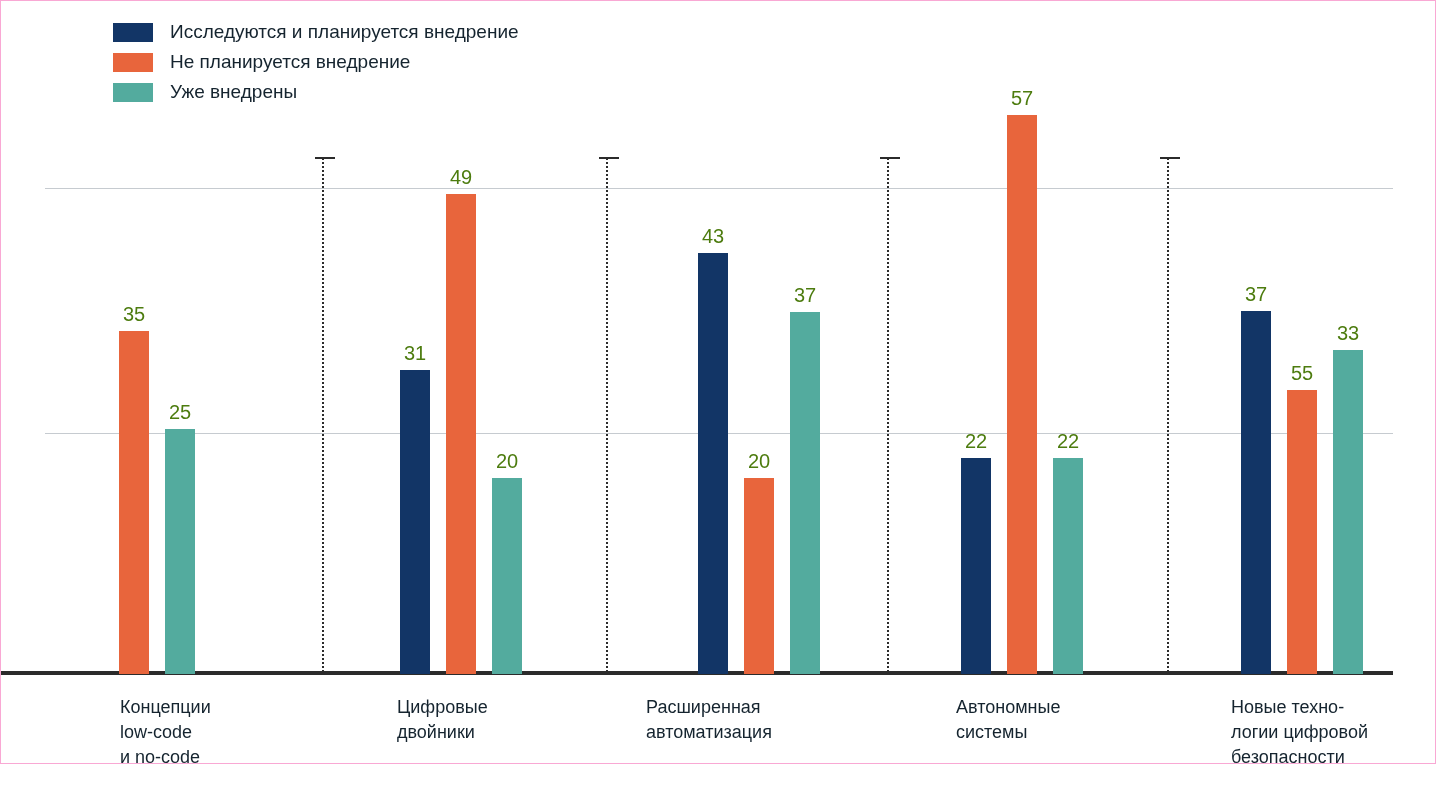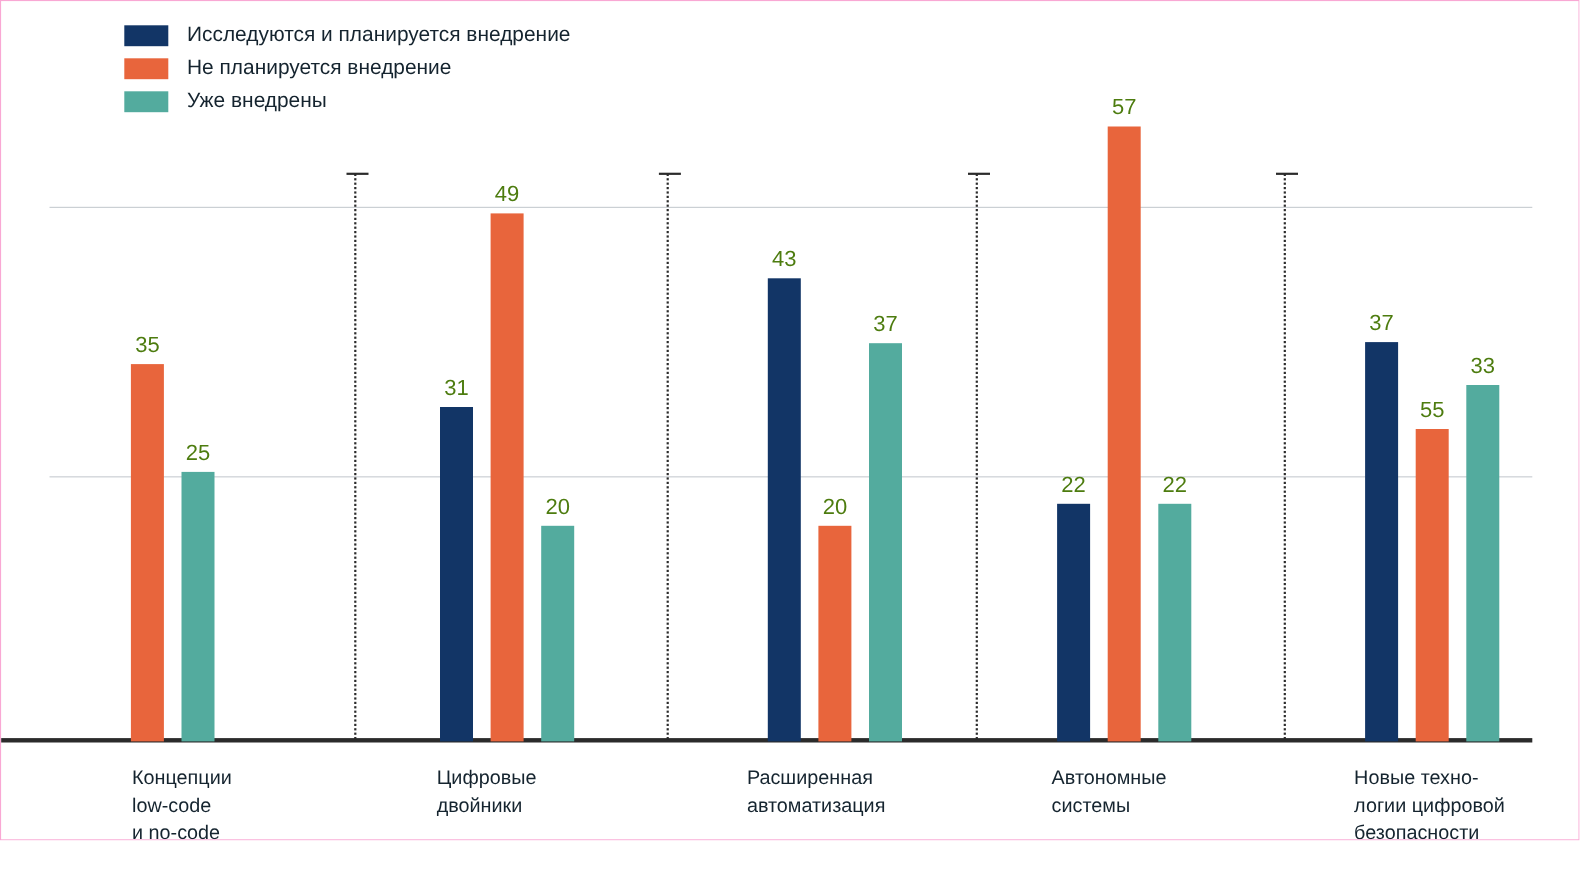--- a/index.html
+++ b/index.html
@@ -230,21 +230,21 @@
       </div>
     </div>
 
   </div>
 
   <div class="cat-label" style="left:119px;">Концепции
 low-code
 и no-code</div>
   <div class="cat-label" style="left:396px;">Цифровые
 двойники</div>
-  <div class="cat-label" style="left:678px;">Расширенная
+  <div class="cat-label" style="left:645px;">Расширенная
 автоматизация</div>
   <div class="cat-label" style="left:1230px;">Новые техно-
 логии цифровой
 безопасности</div>
   <div class="cat-label" style="left:955px;">Автономные
 системы</div>
 
 </div>
 
 </body></html>

